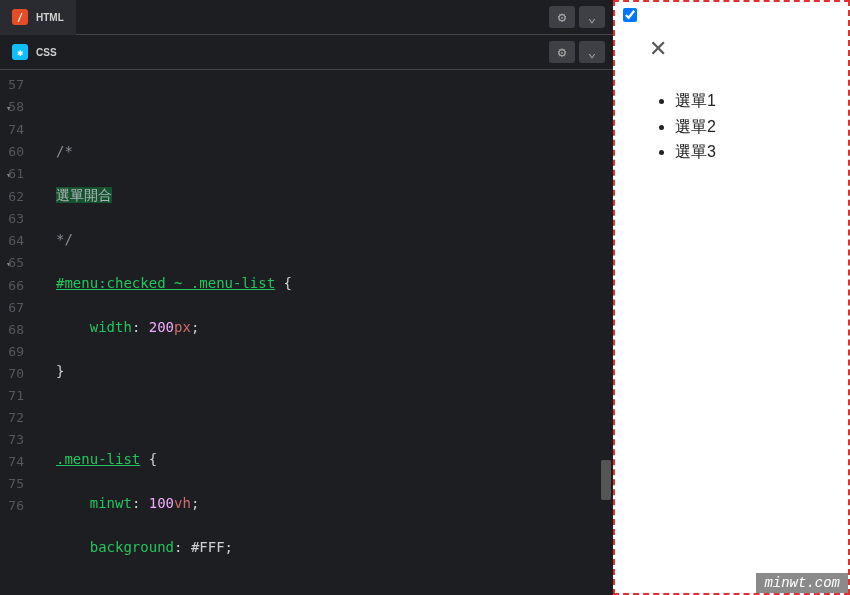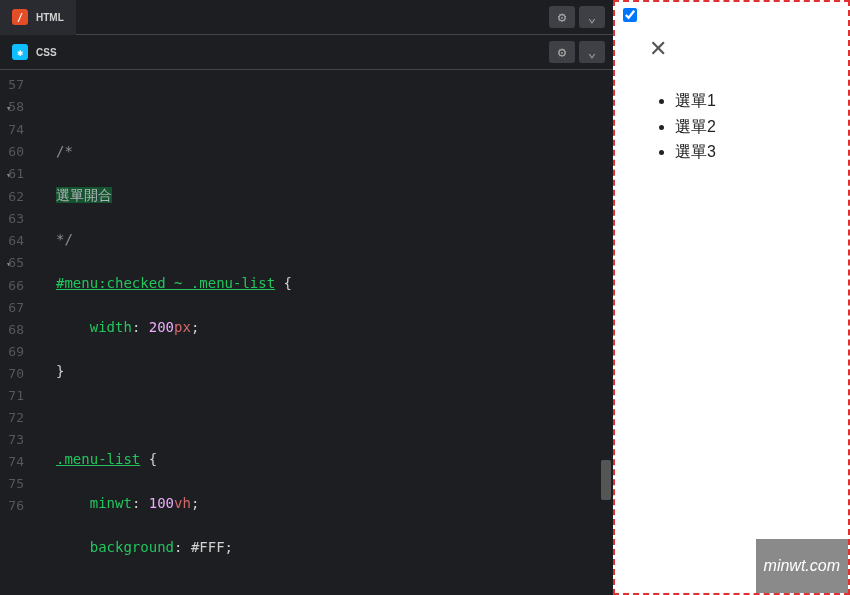--- a/index.html
+++ b/index.html
@@ -159,24 +159,24 @@
   font-size: 16px;
   color: #222;
   line-height: 1.6;
 }
 .watermark {
   position: absolute;
   bottom: 0;
   right: 0;
   background: #8a8a8a;
   color: #fff;
-  font-family: Liberation Sans, sans-serif;
-  font-size: 16px;
+  font-family: Liberation Mono, monospace;
+  font-size: 14px;
   font-style: italic;
-  padding: 18px 8px;
+  padding: 2px 8px;
 }
 </style>
 </head>
 <body>
 
 <div class="editor-panel">
 
   <div class="tab-bar">
     <div class="tab html-tab">
       <span class="file-icon html-icon">/</span>

